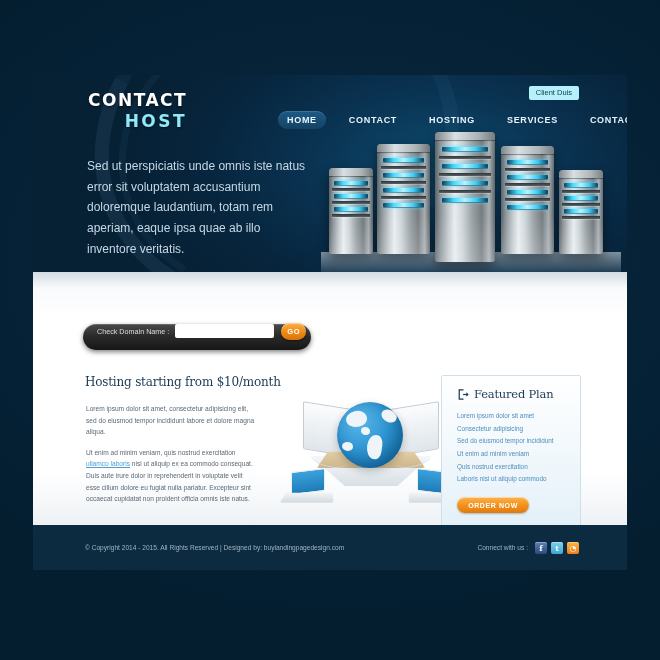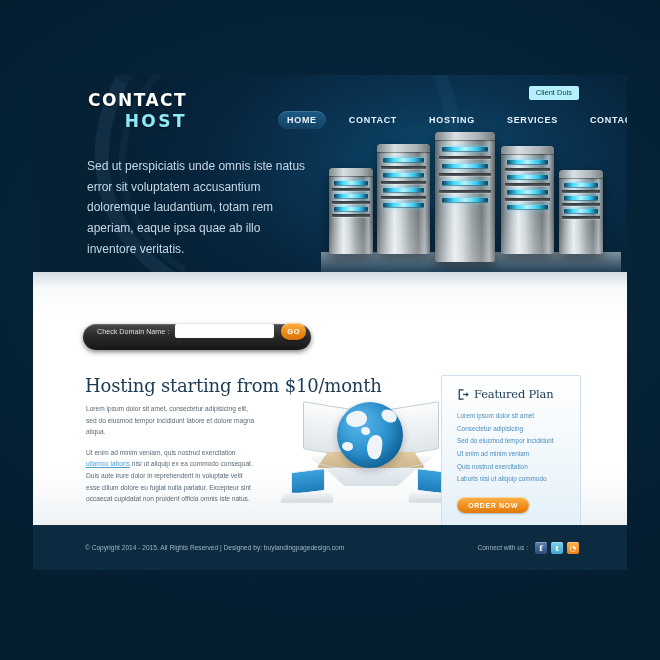--- a/index.html
+++ b/index.html
@@ -287,21 +287,21 @@
     left: 0; right: 0; top: 0;
     height: 16px;
     background: linear-gradient(180deg, rgba(150,170,185,.35), rgba(150,170,185,0));
   }
 
   .sec-title {
     position: absolute;
     left: 52px;
     top: 103px;
     font-family: "DejaVu Serif", serif;
-    font-size: 18px;
+    font-size: 12px;
     color: #1b3a53;
     letter-spacing: -.2px;
     white-space: nowrap;
   }
   .body-col {
     position: absolute;
     left: 53px;
     top: 131px;
     width: 172px;
   }

